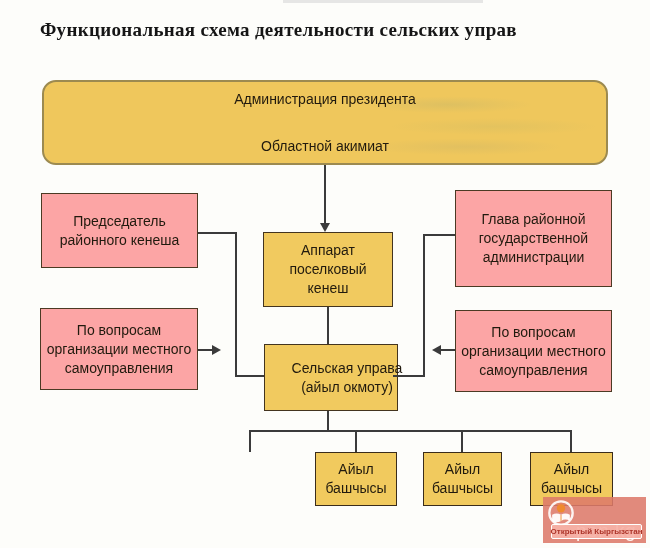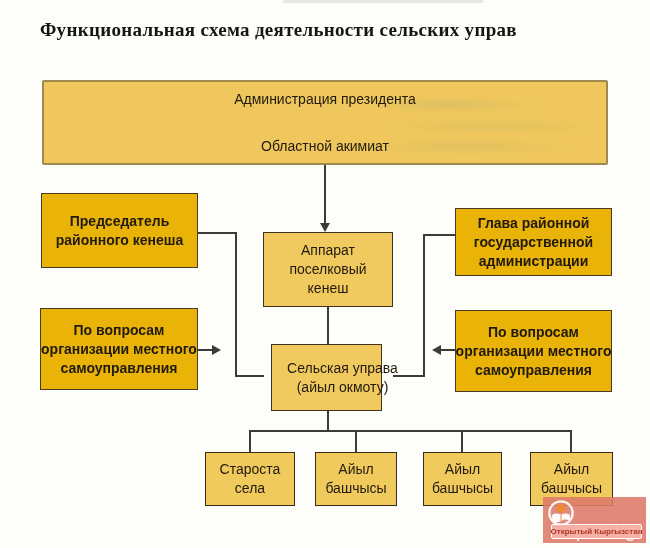--- a/index.html
+++ b/index.html
@@ -14,22 +14,22 @@
   .node{position:absolute;display:flex;flex-direction:column;justify-content:center;
         align-items:center;text-align:center;font-size:14px;line-height:19px;
         color:#211a0e;box-sizing:border-box;}
   .node .ln{white-space:nowrap;}
 
   .apex{background:
         radial-gradient(ellipse 120px 12px at 72% 28%, rgba(70,130,140,.10), transparent 70%),
         radial-gradient(ellipse 150px 12px at 80% 55%, rgba(90,140,120,.08), transparent 70%),
         radial-gradient(ellipse 140px 12px at 75% 80%, rgba(70,110,140,.08), transparent 70%),
         #efc75c;
-        border:2px solid #9c8a50;border-radius:2px;gap:28px;}
-  .mid{background:#eab308;border:1.5px solid #4b3a23;font-weight:bold;}
+        border:2px solid #9c8a50;border-radius:14px;gap:28px;}
+  .mid{background:#fca5a5;border:1.5px solid #4b3a23;}
   .ctr{background:#f1ca5f;border:1.5px solid #43341f;}
   .bot{background:#f1ca5e;border:1.5px solid #3a2c1b;}
 
   .line{position:absolute;background:#3b3b3b;}
   .arrow-down{position:absolute;width:0;height:0;border-left:5px solid transparent;
               border-right:5px solid transparent;border-top:9px solid #3b3b3b;}
   .arrow-right{position:absolute;width:0;height:0;border-top:5px solid transparent;
                border-bottom:5px solid transparent;border-left:9px solid #3b3b3b;}
   .arrow-left{position:absolute;width:0;height:0;border-top:5px solid transparent;
               border-bottom:5px solid transparent;border-right:9px solid #3b3b3b;}
@@ -56,21 +56,21 @@
   <div class="node apex" style="left:42px;top:80px;width:566px;height:85px;">
     <div class="ln">Администрация президента</div>
     <div class="ln">Областной акимиат</div>
   </div>
 
   <div class="node mid" style="left:41px;top:193px;width:157px;height:75px;">
     <div class="ln">Председатель</div>
     <div class="ln">районного кенеша</div>
   </div>
 
-  <div class="node mid" style="left:455px;top:208px;width:157px;height:68px;">
+  <div class="node mid" style="left:455px;top:190px;width:157px;height:97px;">
     <div class="ln">Глава районной</div>
     <div class="ln">государственной</div>
     <div class="ln">администрации</div>
   </div>
 
   <div class="node ctr" style="left:263px;top:232px;width:130px;height:75px;">
     <div class="ln">Аппарат</div>
     <div class="ln">поселковый</div>
     <div class="ln">кенеш</div>
   </div>
@@ -80,29 +80,25 @@
     <div class="ln">организации местного</div>
     <div class="ln">самоуправления</div>
   </div>
 
   <div class="node mid" style="left:455px;top:310px;width:157px;height:82px;">
     <div class="ln">По вопросам</div>
     <div class="ln">организации местного</div>
     <div class="ln">самоуправления</div>
   </div>
 
-  <div class="node ctr" style="left:271px;top:344px;width:111px;height:67px;padding-left:32px;">
+  <div class="node ctr" style="left:264px;top:344px;width:134px;height:67px;padding-left:32px;">
     <div class="ln">Сельская управа</div>
     <div class="ln">(айыл окмоту)</div>
   </div>
 
-  <div class="node bot" style="left:205px;top:452px;width:90px;height:54px;">
-    <div class="ln">Староста</div>
-    <div class="ln">села</div>
-  </div>
 
   <div class="node bot" style="left:315px;top:452px;width:82px;height:54px;">
     <div class="ln">Айыл</div>
     <div class="ln">башчысы</div>
   </div>
 
   <div class="node bot" style="left:423px;top:452px;width:79px;height:54px;">
     <div class="ln">Айыл</div>
     <div class="ln">башчысы</div>
   </div>

